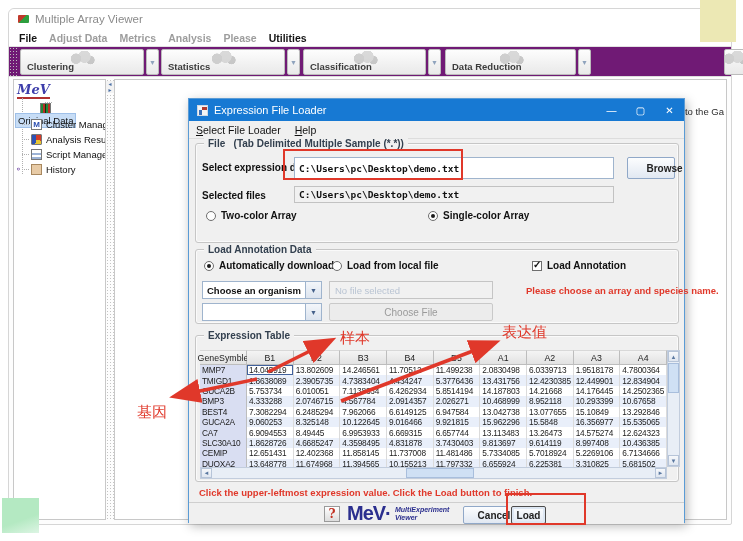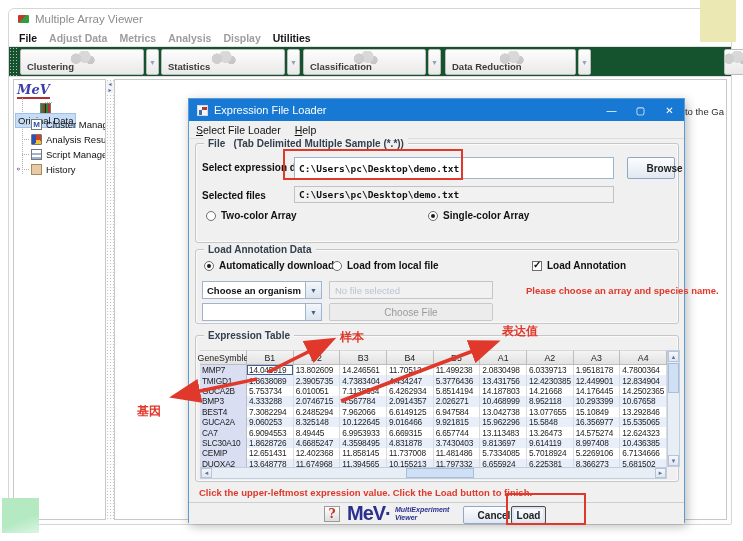--- a/index.html
+++ b/index.html
@@ -11,21 +11,21 @@
   .app-window{position:absolute;left:8px;top:8px;width:724px;height:517px;background:#fdfdfd;
     border:1px solid #d6d6d6;border-radius:6px 6px 2px 2px;}
   .titlebar{position:absolute;left:0;top:0;width:100%;height:20px;display:flex;align-items:center;
     padding-left:9px;background:#fff;border-radius:6px 6px 0 0;}
   .app-flag{width:11px;height:8px;margin-right:6px;
     background:linear-gradient(135deg,#c0392b 46%,#2e9e3e 46%);border-radius:1px;}
   .app-title{font-size:11.5px;color:#8b8b8b;}
   .menubar{position:absolute;left:0;top:20px;width:100%;height:17px;display:flex;align-items:center;
     gap:12px;padding-left:10px;background:#fff;font-size:10.5px;font-weight:bold;color:#151515;}
   .menu-item.disabled{color:#9d9d9d;}
-  .toolbar{position:absolute;left:0;top:37px;width:100%;height:31px;background:#14532d;
+  .toolbar{position:absolute;left:0;top:37px;width:100%;height:31px;background:#701a75;
     border-top:1px solid #e2e2e2;border-bottom:1px solid #dcdcdc;}
   .tb-grip{position:absolute;left:0;top:0;width:9px;height:100%;
     background-image:radial-gradient(#bdbdbd 0.8px,transparent 1px);background-size:3px 3px;}
   .tb-group{position:absolute;top:2px;height:26px;display:flex;}
   .tb-btn{height:26px;border:1px solid #bcbcbc;border-radius:2px;background:linear-gradient(#fdfdfd,#e9e9e9);
     position:relative;display:flex;align-items:flex-end;padding:2px 6px;}
   .tb-icon{position:absolute;left:50%;top:1px;transform:translateX(-50%);width:30px;height:14px;opacity:.75;
     background:radial-gradient(circle at 30% 55%,#c2c2c2 5px,transparent 5.5px),
                radial-gradient(circle at 58% 40%,#cecece 6px,transparent 6.5px),
                radial-gradient(circle at 78% 65%,#b9b9b9 4px,transparent 4.5px);}
@@ -135,39 +135,39 @@
     background:linear-gradient(#fff,#ddd);color:#c23224;font-weight:bold;font-family:"DejaVu Serif",serif;
     font-size:12px;display:flex;align-items:center;justify-content:center;}
   .mev-wordmark{position:absolute;left:158px;top:-1px;font-size:20px;font-weight:bold;color:#2b2f8e;letter-spacing:-1px;}
   .mev-sub{position:absolute;left:206px;top:3px;font-size:7px;font-style:italic;font-weight:bold;color:#2b2f8e;line-height:7.5px;}
   .cancel-btn{left:274px;top:3px;width:45px;height:18px;padding-left:17px;}
   .load-btn{left:322px;top:3px;width:35px;height:18px;border:1px solid #4c4c4c;box-shadow:inset 0 0 0 2px #dde7f3;}
 
   
   .overlay{position:absolute;left:0;top:0;width:743px;height:541px;pointer-events:none;}
   .anno-rect{position:absolute;border:2px solid var(--anno);}
-  .anno-label{position:absolute;font-size:12px;font-weight:bold;color:var(--anno);white-space:nowrap;}
+  .anno-label{position:absolute;font-size:15px;font-weight:normal;color:var(--anno);white-space:nowrap;}
   .hl{position:absolute;}
 </style>
 </head>
 <body>
 
 <div id="stage">
 
   <div class="app-window">
     <div class="titlebar">
       <span class="app-flag"></span>
       <span class="app-title">Multiple Array Viewer</span>
     </div>
     <div class="menubar" id="main-menubar">
         <span class="menu-item">File</span>
         <span class="menu-item disabled">Adjust Data</span>
         <span class="menu-item disabled">Metrics</span>
         <span class="menu-item disabled">Analysis</span>
-        <span class="menu-item disabled">Display</span>
+        <span class="menu-item disabled">Please</span>
         <span class="menu-item">Utilities</span>
       </div>
     <div class="toolbar" id="toolbar">
       <div class="tb-grip"></div>
     <div class="tb-group" style="left: 11px;">
           <div class="tb-btn" style="width: 124px;">
             <span class="tb-icon"></span>
             <span class="tb-label">Clustering</span>
           </div>
           <div class="tb-arrow">▼</div>
@@ -431,21 +431,21 @@
             </div>
             <div class="tr odd">
               <div class="td gene">DUOXA2</div>
               <div class="td val">13.648778</div>
               <div class="td val">11.674968</div>
               <div class="td val">11.394565</div>
               <div class="td val">10.155213</div>
               <div class="td val">11.797332</div>
               <div class="td val">6.655924</div>
               <div class="td val">6.225381</div>
-              <div class="td val">8.366273</div>
+              <div class="td val">3.310825</div>
               <div class="td val">5.681502</div>
             </div>
           </div>
       </div>
       <div class="vsb">
         <span class="sb-arrow up">▲</span>
         <span class="vsb-thumb"></span>
         <span class="sb-arrow down">▼</span>
       </div>
       <div class="hsb">

